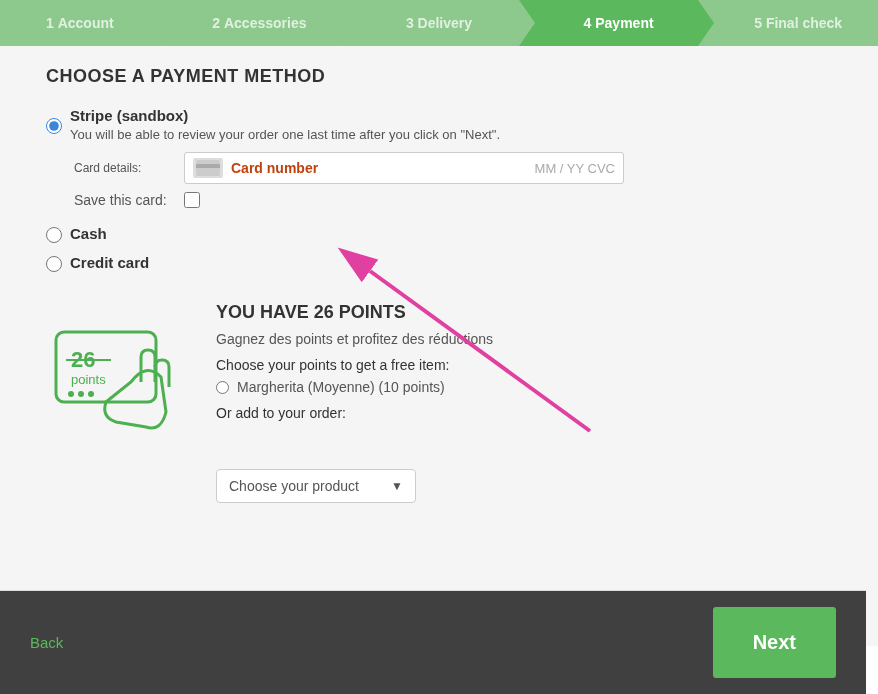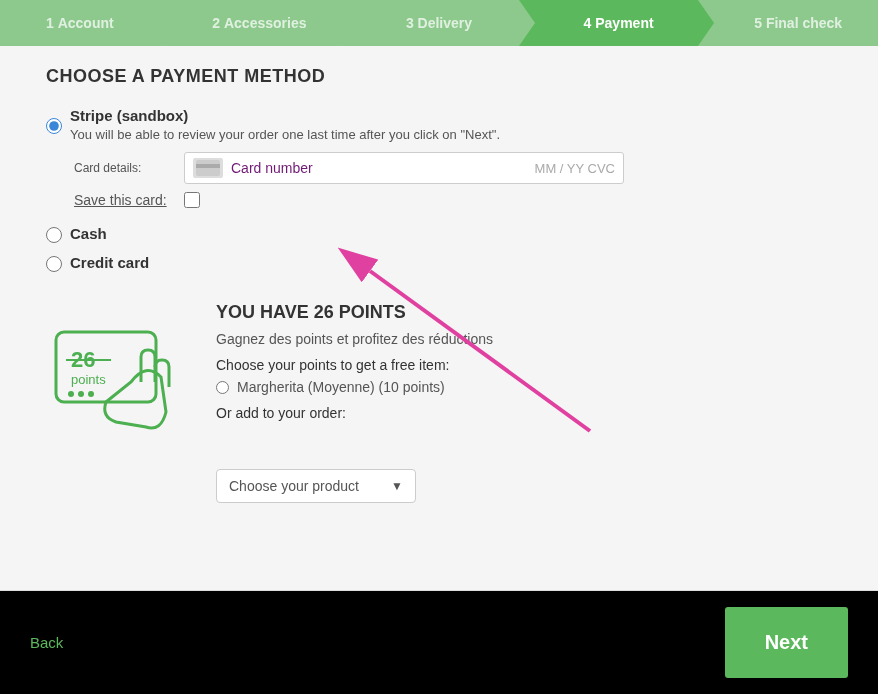--- a/index.html
+++ b/index.html
@@ -120,42 +120,42 @@
       background: #ddd;
       border-radius: 2px;
       margin-right: 8px;
       display: flex;
       align-items: center;
       justify-content: center;
       font-size: 9px;
       color: #888;
     }
     .card-number-placeholder {
-      color: #701a75;
+      color: #c2410c;
       font-size: 14px;
       flex: 1;
+      font-weight: bold;
     }
     .card-mm-cvc {
       color: #aaa;
       font-size: 13px;
       margin-left: auto;
       white-space: nowrap;
     }
 
     
     .save-card-row {
       display: flex;
       align-items: center;
       margin: 8px 0 16px 28px;
     }
     .save-card-label {
       font-size: 14px;
       color: #555;
       min-width: 110px;
-      text-decoration: underline;
     }
     .save-card-checkbox {
       width: 16px;
       height: 16px;
       border: 1px solid #999;
       background: #fff;
       cursor: pointer;
     }
 
     
@@ -219,26 +219,26 @@
       margin-top: 48px;
     }
     .dropdown-arrow { color: #555; font-size: 12px; }
 
     
     .footer {
       display: flex;
       justify-content: space-between;
       align-items: center;
       padding: 16px 30px;
-      background: #000000;
+      background: #404040;
       border-top: 1px solid #ddd;
       position: absolute;
       bottom: 0;
       left: 0;
-      right: 0;
+      right: 12px;
     }
     .back-link {
       color: #5cb85c;
       text-decoration: none;
       font-size: 15px;
       cursor: pointer;
     }
     .next-button {
       background: #5cb85c;
       color: #fff;

